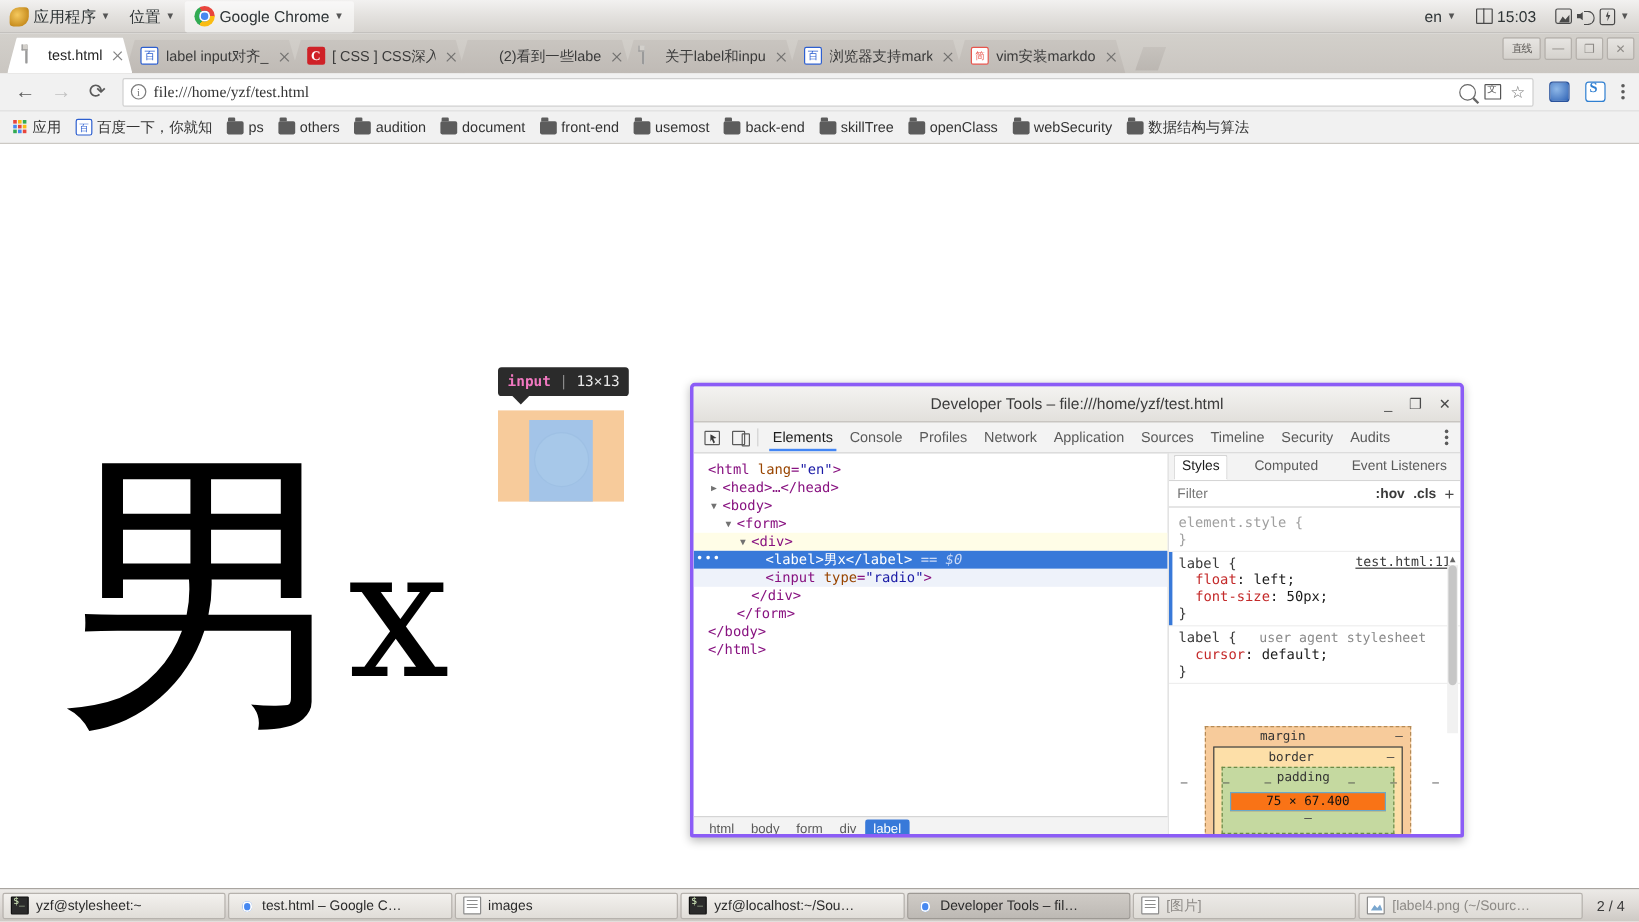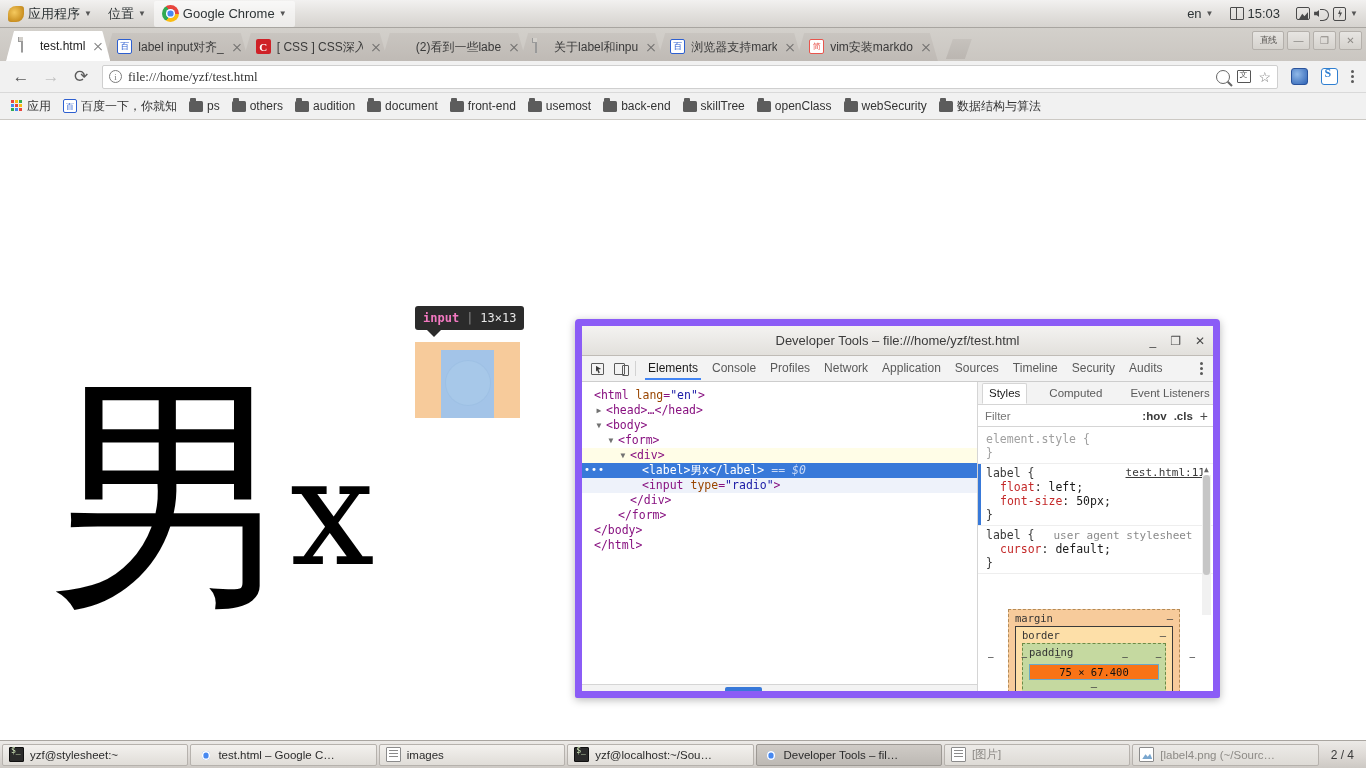--- a/index.html
+++ b/index.html
@@ -215,21 +215,21 @@
   #hl-tip .dim{color:#e8e8e8;}
   #hl-tip::after{
     content:"";position:absolute;left:12px;bottom:-7px;width:0;height:0;
     border-left:7px solid transparent;border-right:7px solid transparent;
     border-top:7px solid #2b2b2b;
   }
 
   
   #devtools{
     position:absolute;left:575px;top:199px;width:645px;height:379px;
-    background:#f3f3f3;border:7px solid #8b5cf6;border-radius:4px 4px 2px 2px;
+    background:#f3f3f3;border:3px solid #8b5cf6;border-radius:4px 4px 2px 2px;
     box-shadow:0 2px 8px rgba(0,0,0,0.28);
     overflow:hidden;
   }
   #dt-titlebar{
     height:30px;background:linear-gradient(to bottom,#f4f3f1,#e2e0dc);
     border-bottom:1px solid #bfbbb6;
     display:flex;align-items:center;justify-content:center;position:relative;
   }
   #dt-title{font-size:13px;color:#3b3b3b;}
   #dt-winbtns{position:absolute;right:8px;top:0;height:30px;display:flex;align-items:center;gap:14px;}
@@ -326,21 +326,21 @@
     width:172px;margin-left:22px;
   }
   .bm-border{background:#fddfa8;border:1px solid #3a3a3a;padding:2px 6px 6px;margin-top:2px;}
   .bm-padding{background:#c5d9a0;border:1px dashed #6d8a46;padding:2px 6px 6px;margin-top:2px;}
   .bm-content{
     background:#f97316;border:1px solid #6aa8c9;color:#111;
     text-align:center;padding:1px 4px;margin-top:6px;font-size:10.5px;
   }
   .bm-lbl{color:#333;}
   .bm-dash{color:#444;}
-  .bm-row{display:flex;align-items:center;justify-content:space-between;}
+  .bm-row{display:flex;align-items:center;justify-content:space-between;margin-left:39px;}
   .bm-sides{position:absolute;left:0;right:0;top:46px;display:flex;justify-content:space-between;
     font-size:10px;color:#444;padding:0 2px;}
   #st-scrollbar{
     position:absolute;right:2px;top:48px;width:9px;height:140px;
   }
   #st-scrollbar .track{position:absolute;inset:0;background:#f1f1f1;}
   #st-scrollbar .thumb{position:absolute;left:1px;top:0;width:7px;height:100px;background:#c6c6c6;border-radius:4px;}
   #st-scrollbar .arrow{position:absolute;left:0;font-size:8px;color:#666;text-align:center;width:9px;}
 
   

